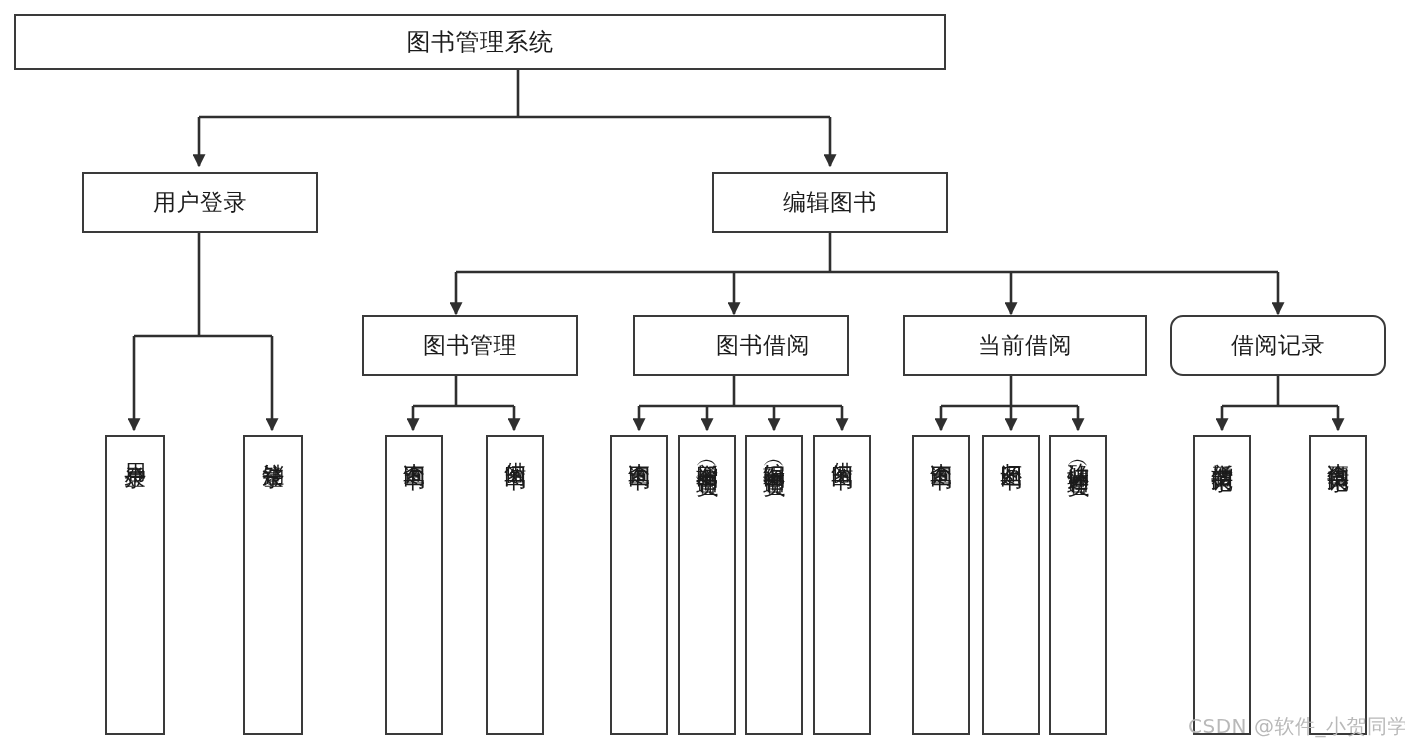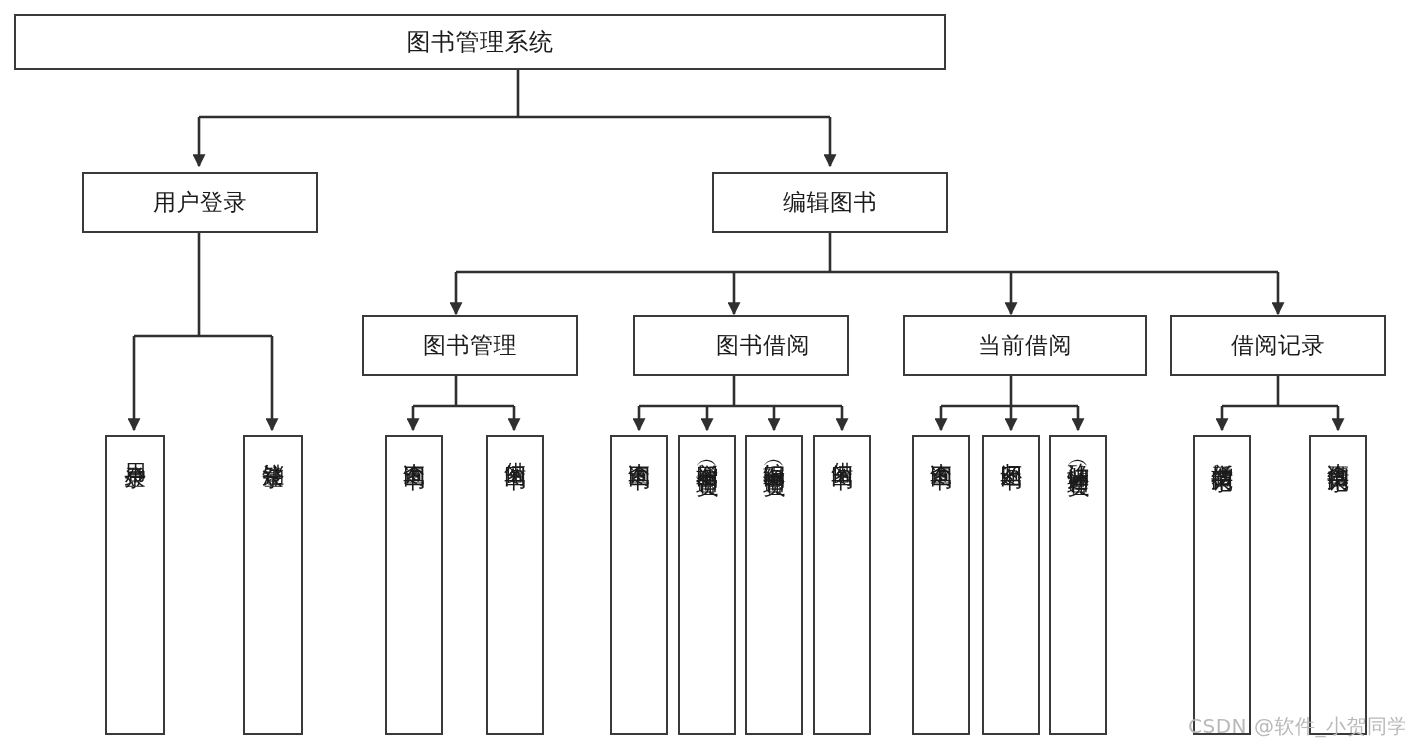--- a/index.html
+++ b/index.html
@@ -133,21 +133,21 @@
 
   <div class="node h" style="left:362px; top:315px; width:216px; height:61px;">
     <span>图书管理</span>
   </div>
   <div class="node h" style="left:633px; top:315px; width:216px; height:61px;padding-left:44px;">
     <span>图书借阅</span>
   </div>
   <div class="node h" style="left:903px; top:315px; width:244px; height:61px;">
     <span>当前借阅</span>
   </div>
-  <div class="node h" style="left:1170px; top:315px; width:216px; height:61px;">
+  <div class="node h" style="left:1170px; top:315px; width:216px; height:61px;border-radius:13px;">
     <span>借阅记录</span>
   </div>
 
   <div class="node v" style="left:105px; top:435px; width:60px; height:300px;">
     <span class="vtext">用户登录</span>
   </div>
   <div class="node v" style="left:243px; top:435px; width:60px; height:300px;">
     <span class="vtext">注销登录</span>
   </div>
 

